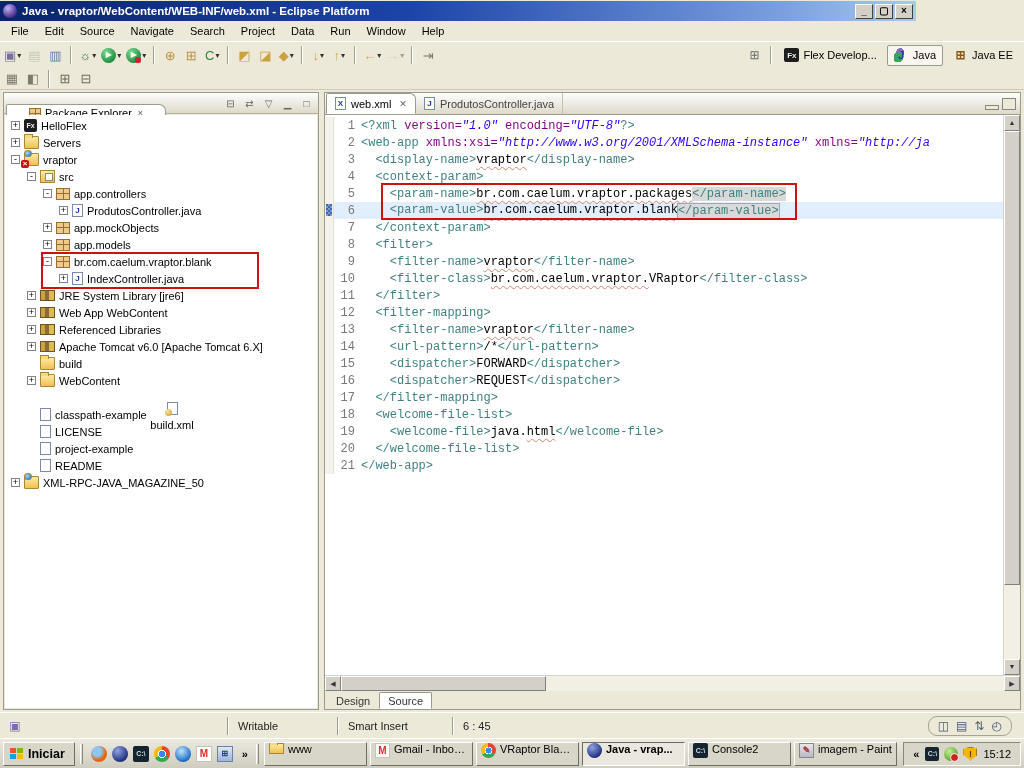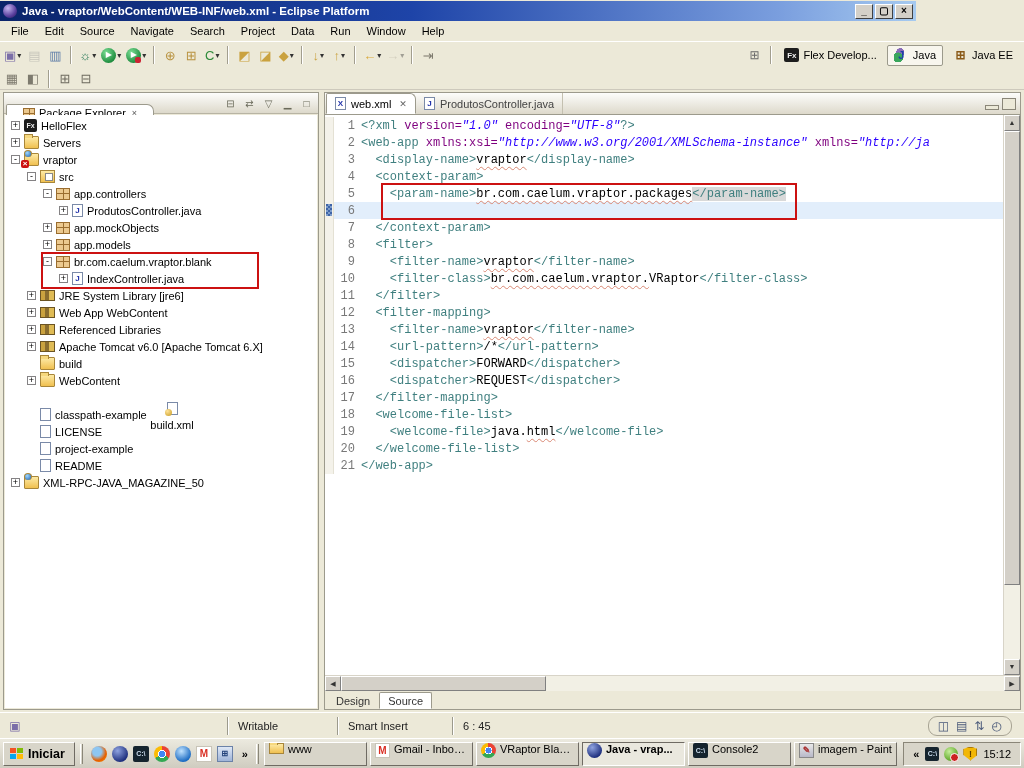--- a/index.html
+++ b/index.html
@@ -41,21 +41,21 @@
   .pico{width:15px;height:14px;flex:none;display:flex;align-items:center;justify-content:center;font-weight:bold;font-size:9px}
   .pico.flex{background:#1d1d1d;color:#eee;border-radius:2px;font-size:8px}
   .pico.java{color:#1d3ea8;font-size:11px;
     background:radial-gradient(circle at 28% 68%,#3aa65c 0 34%,transparent 36%),radial-gradient(circle at 42% 30%,#8a6db8 0 30%,transparent 32%)}
   .pico.javaee{color:#8a5a18;font-size:12px}
 
   
   .view{position:absolute;border:1px solid #9c9a8c;background:#ece9d8}
   .view-header{height:21px;display:flex;align-items:center;background:linear-gradient(#fdfdfb,#ddd9cb);border-bottom:1px solid #b8b4a4;padding-left:2px}
   .view-tab{display:flex;align-items:center;gap:4px;background:#fff;border:1px solid #9c9a8c;border-bottom:none;
-    border-radius:2px 7px 0 0;padding:2px 16px;height:18px;margin-top:19px}
+    border-radius:2px 7px 0 0;padding:2px 22px;height:18px;margin-top:19px}
   .view-close{font-size:9px;color:#555;padding-left:2px}
   .view-tools{margin-left:auto;display:flex;align-items:center;gap:4px;padding-right:4px;color:#6a6a5a}
   .vtool{width:15px;height:14px;display:flex;align-items:center;justify-content:center;font-size:10px}
 
   .pe{left:3px;top:92px;width:316px;height:618px}
   .tree{position:absolute;left:1px;right:1px;top:22px;bottom:1px;background:#fff;overflow:hidden;padding-top:2px}
   .tree-row{height:17px;display:flex;align-items:center;gap:4px;white-space:nowrap}
   .exp{width:9px;height:9px;border:1px solid #848284;background:#fff;font-size:9px;line-height:7px;text-align:center;flex:none}
   .exp.blank{border:none;background:none}
 
@@ -491,20 +491,21 @@
         <div class="code-line">
           <span class="lmargin"></span>
           <span class="lnum">5</span>
           <span class="ltext"><span>    </span><span class="tag">&lt;param-name&gt;</span><span class="txt sq">br.com.caelum.vraptor.packages</span><span class="tag hl">&lt;/param-name&gt;</span></span>
         </div>
         <div class="code-line cur">
           <span class="lmargin">
             <span class="range-ind"></span>
           </span>
           <span class="lnum">6</span>
+          <span class="ltext"><span>    </span><span class="tag">&lt;param-value&gt;</span><span class="txt sq">br.com.caelum.vraptor.blank</span><span class="caret"></span><span class="tag hl2">&lt;/param-value&gt;</span></span>
         </div>
         <div class="code-line">
           <span class="lmargin"></span>
           <span class="lnum">7</span>
           <span class="ltext"><span>  </span><span class="tag">&lt;/context-param&gt;</span></span>
         </div>
         <div class="code-line">
           <span class="lmargin"></span>
           <span class="lnum">8</span>
           <span class="ltext"><span>  </span><span class="tag">&lt;filter&gt;</span></span>

